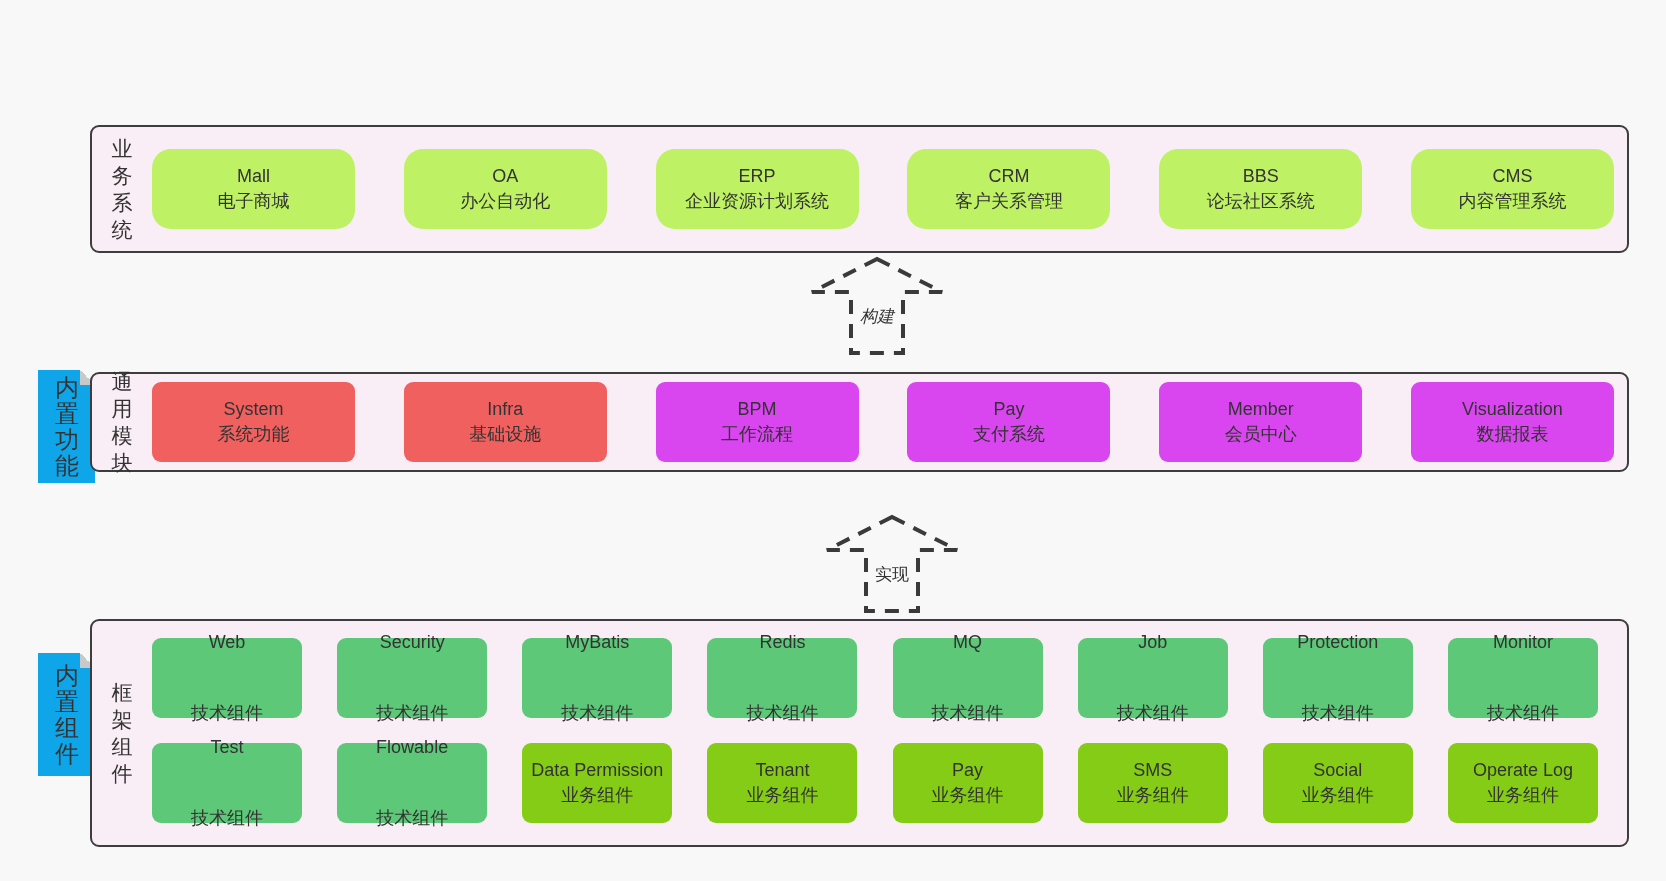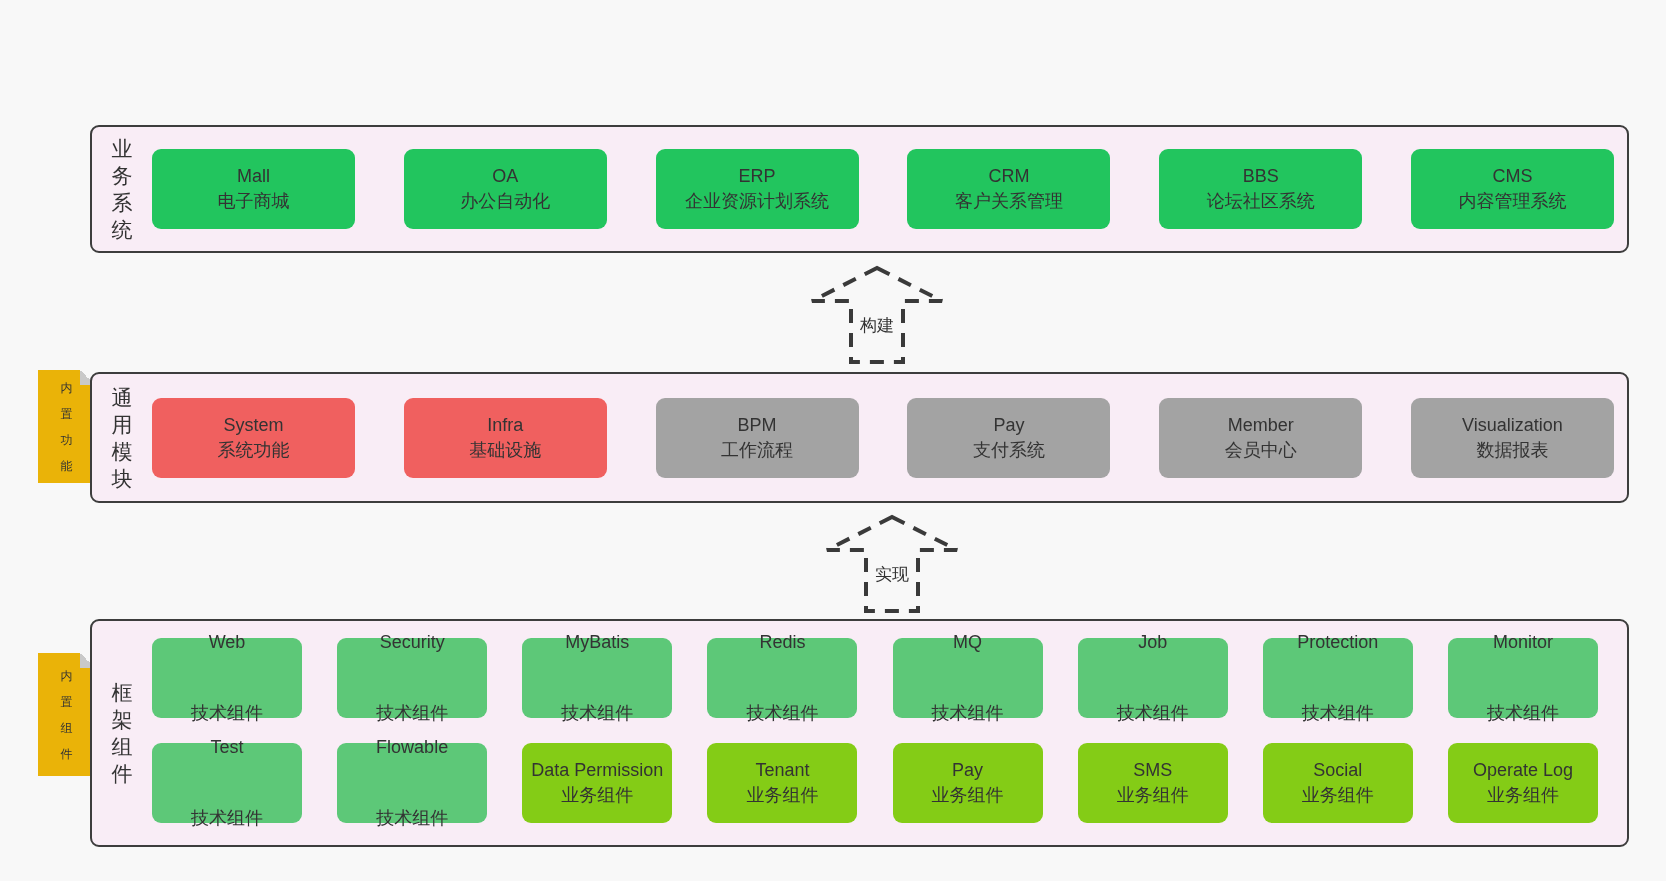--- a/index.html
+++ b/index.html
@@ -29,31 +29,31 @@
     padding:17px 0 22px;box-sizing:border-box;justify-content:space-between;
   }
   .layer-row{display:flex;justify-content:space-between;}
   
   .box{
     border-radius:9px;display:flex;flex-direction:column;align-items:center;
     justify-content:center;text-align:center;font-size:18px;line-height:25px;
   }
   .box-wide{width:203px;height:80px;}
   .box-sm{width:150px;height:80px;}
-  .b-blue{background:#22c55e;}
+  .b-blue{background:#bef264;border-radius:19px;}
   .b-red{background:#f0605f;}
-  .b-pink{background:#a3a3a3;}
+  .b-pink{background:#d946ef;}
   .b-green{background:#5dc878;gap:46px;}
   .b-green-light{background:#84cc16;}
   .bname,.bdesc{width:100%;}
   
   .note{
-    position:absolute;left:38px;width:57px;background:#eab308;z-index:0;
+    position:absolute;left:38px;width:57px;background:#0ea5e9;z-index:0;
     display:flex;align-items:center;justify-content:center;
-    font-size:12px;line-height:26px;
+    font-size:24px;line-height:26px;
   }
   .note-fold{
     position:absolute;top:0;right:0;width:15px;height:15px;
     background:linear-gradient(225deg,#f8f8f8 0 50%,#c9c9c9 50% 100%);
   }
   
   .arrow{position:absolute;width:142px;height:104px;z-index:2;}
   .arrow svg{display:block;width:142px;height:104px;}
   .arrow-label{
     position:absolute;top:52px;left:50%;transform:translateX(-50%);
@@ -100,28 +100,28 @@
         <div class="bname">BBS</div>
         <div class="bdesc">论坛社区系统</div>
       </div>
       <div class="box box-wide b-blue">
         <div class="bname">CMS</div>
         <div class="bdesc">内容管理系统</div>
       </div>
     </div>
   </section>
 
-  <div class="arrow" style="left:806px;top:262px;">
+  <div class="arrow" style="left:806px;top:253px;font-style:italic;">
     <svg viewBox="0 0 142 104">
       <polygon points="71,6 136,39 97,39 97,100 45,100 45,39 6,39" fill="none" stroke="#3a3a3a" stroke-width="4" stroke-dasharray="14 10" stroke-linejoin="miter"></polygon>
     </svg>
     <span class="arrow-label">构建</span>
   </div>
 
-  <section class="layer" style="top:372px;height:131px;">
+  <section class="layer" style="top:372px;height:100px;">
     <div class="layer-label">
       <span class="vtext">通用模块</span>
     </div>
     <div class="layer-boxes">
       <div class="box box-wide b-red">
         <div class="bname">System</div>
         <div class="bdesc">系统功能</div>
       </div>
       <div class="box box-wide b-red">
         <div class="bname">Infra</div>

